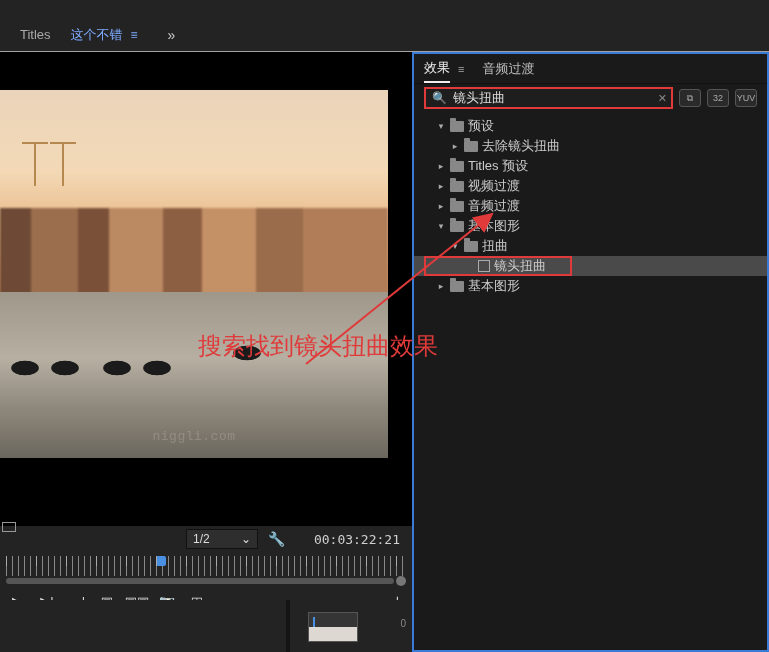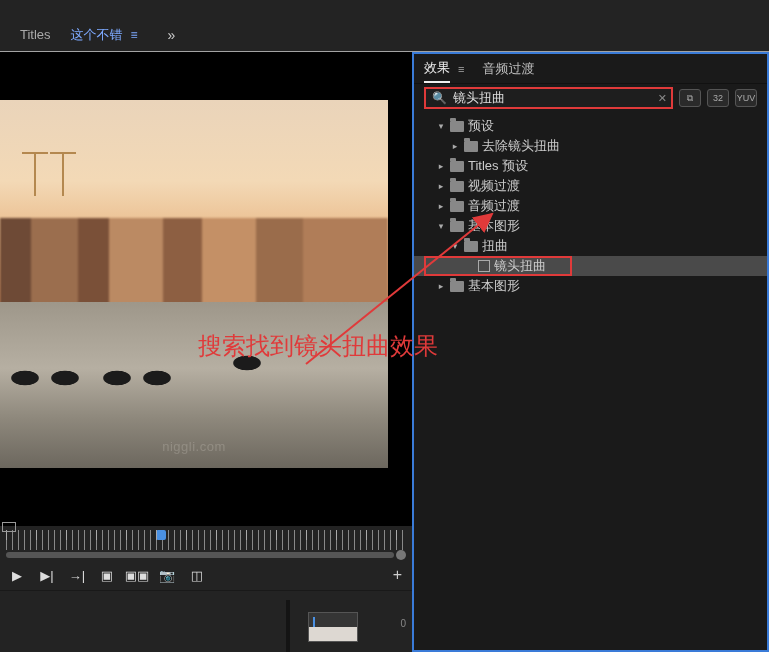--- a/index.html
+++ b/index.html
@@ -78,32 +78,33 @@
   }
   .monitor-area {
     position: relative;
     height: 474px;
     background: #000;
     overflow: hidden;
   }
   .video-frame {
     position: absolute;
     left: 0;
-    top: 48px;
+    top: 38px;
     width: 388px;
     height: 368px;
     background: linear-gradient(to bottom,
        #e8c29a 0%, #f2d1a6 18%,
        #d5925f 32%,
        #a66a45 40%,
        #7d6b56 55%,
        #b8b0a2 70%,
        #9f978a 85%,
        #7b756a 100%);
     overflow: hidden;
+    font-family: Liberation Mono, monospace;
   }
   .sky { position: absolute; top: 0; left: 0; right: 0; height: 55%;
     background: linear-gradient(to bottom, #ead4ba 0%, #f3d9b6 40%, #e9b886 70%, #cf8a5c 100%); }
   .buildings {
     position: absolute; left: 0; right: 0; top: 32%; height: 24%;
     background: linear-gradient(to right,
       #6e4a36 0 8%, #9b6e4e 8% 20%, #7a5038 20% 28%,
       #bb8a63 28% 42%, #8d5f42 42% 52%, #c49066 52% 66%,
       #9a6c4b 66% 78%, #b07d58 78% 100%);
     filter: blur(1px);
@@ -290,20 +291,29 @@
           <div class="water"></div>
           <div class="boat b1"></div>
             <div class="boat b2"></div>
             <div class="boat b3"></div>
           <div class="boat b4"></div>
             <div class="boat b5"></div>
           <div class="watermark">niggli.com</div>
         </div>
       </div>
 
+      <div class="play-bar">
+        <div style="width:174px;"></div>
+        <div class="zoom-select">
+          <span>1/2</span>
+          <span>⌄</span>
+        </div>
+        <span class="wrench">🔧</span>
+        <span class="timecode">00:03:22:21</span>
+      </div>
 
       <div class="ruler-area">
         <div class="ruler">
           <div class="playhead"></div>
         </div>
         <div class="range-bar"></div>
       </div>
 
       <div class="transport">
         <div class="t-btn">▶</div>

